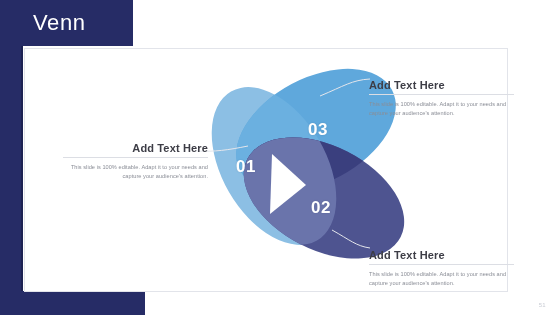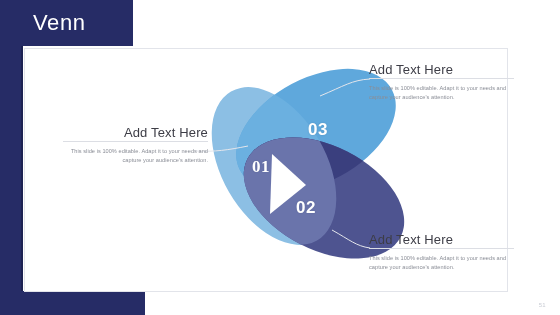--- a/index.html
+++ b/index.html
@@ -31,29 +31,29 @@
   }
 
   
   .diagram{position:absolute;left:196px;top:58px;width:232px;height:205px;}
   .diagram svg{display:block;}
 
   .num{
     position:absolute;color:#ffffff;font-size:17px;font-weight:700;
     letter-spacing:.5px;text-shadow:0 0 2px rgba(40,60,90,.18);
   }
-  .num-01{left:252px;top:157px;font-family:Liberation Serif, serif;}
-  .num-02{left:296px;top:198px;}
+  .num-01{left:236px;top:157px;}
+  .num-02{left:311px;top:198px;}
   .num-03{left:308px;top:120px;}
 
   
   .callout{position:absolute;width:145px;}
   .callout .head{
-    font-size:13px;font-weight:400;color:#3d3d46;letter-spacing:.15px;
-    margin:0 0 3px 0;line-height:11px;
+    font-size:11px;font-weight:700;color:#3d3d46;letter-spacing:.15px;
+    margin:16px 0 3px 0;line-height:11px;
   }
   .callout .rule{height:1px;background:#dcdee4;margin:0 0 5px 0;}
   .callout .body{
     font-size:5.6px;line-height:8.5px;color:#8a8d96;margin:0;letter-spacing:.05px;
   }
   .c-left{left:63px;top:127px;text-align:right;}
   .c-left .rule{margin-left:auto;}
   .c-topright{left:369px;top:64px;text-align:left;}
   .c-botright{left:369px;top:234px;text-align:left;}
 

